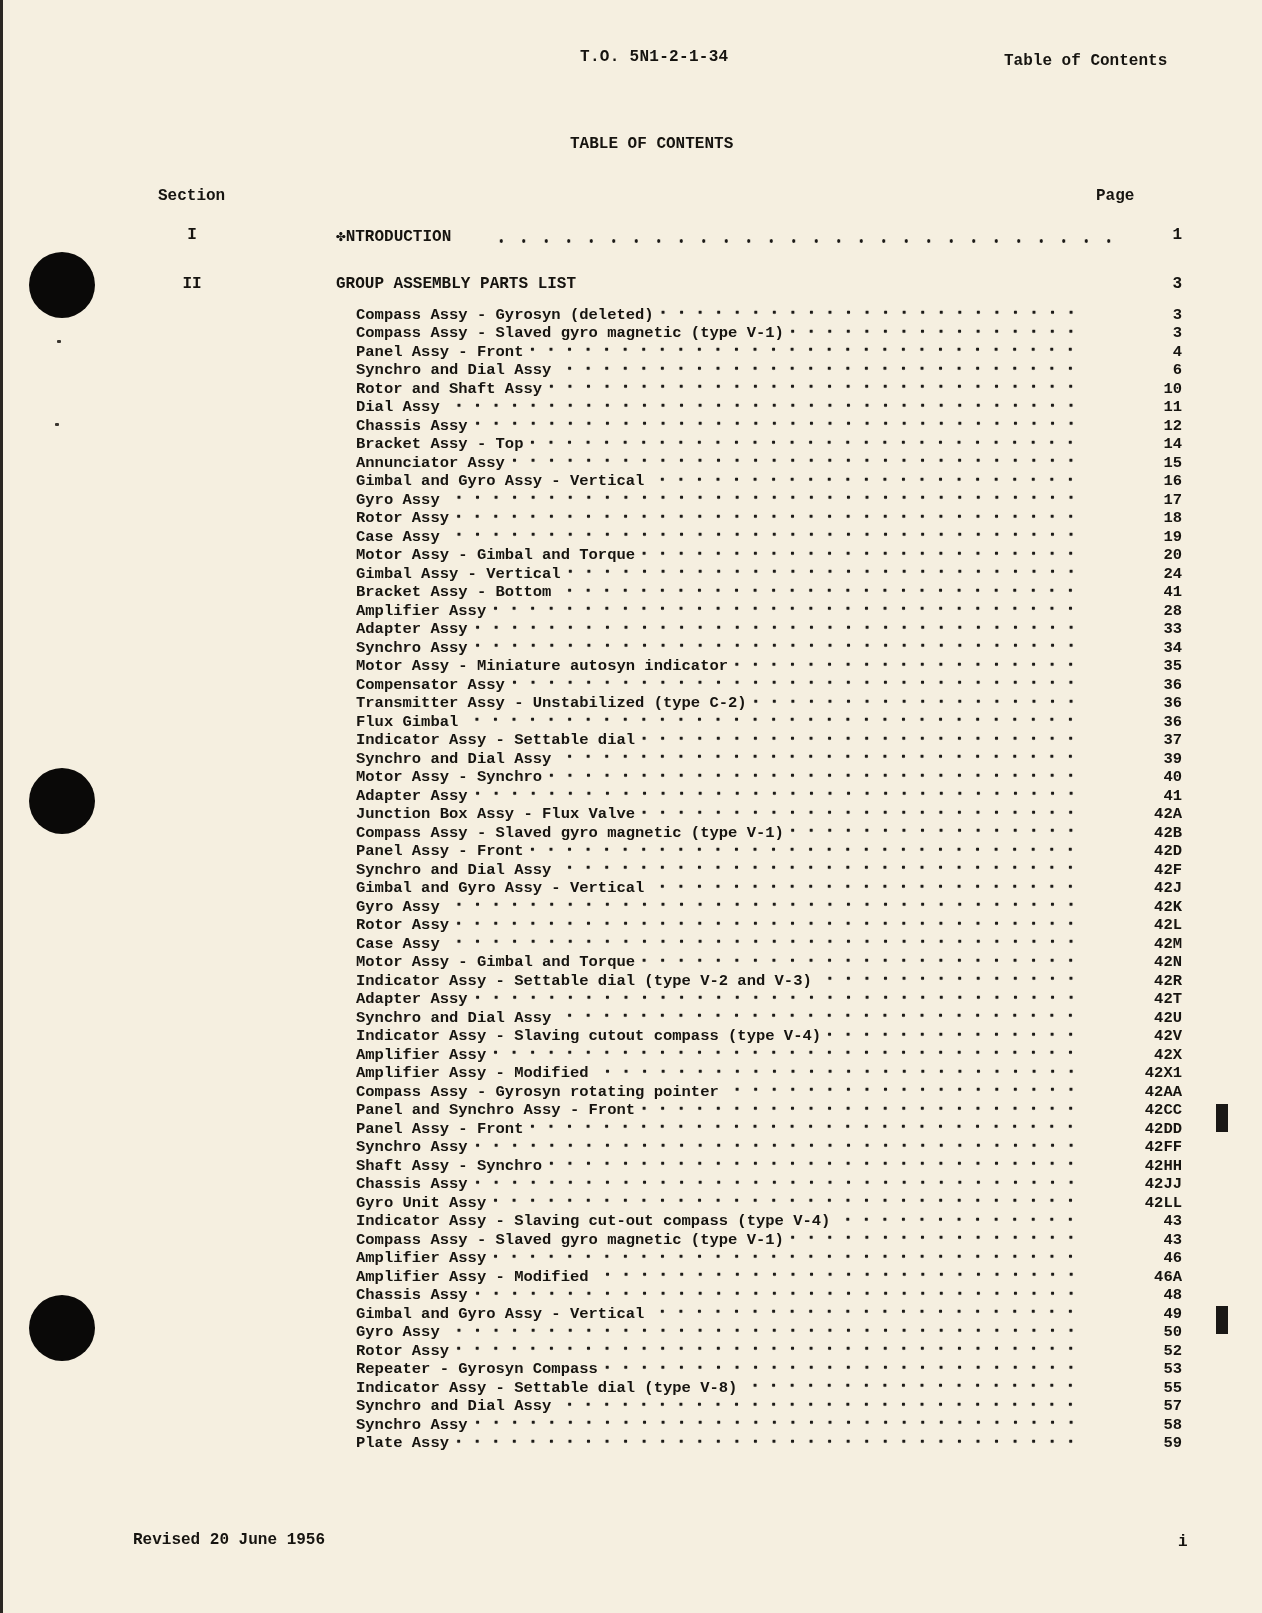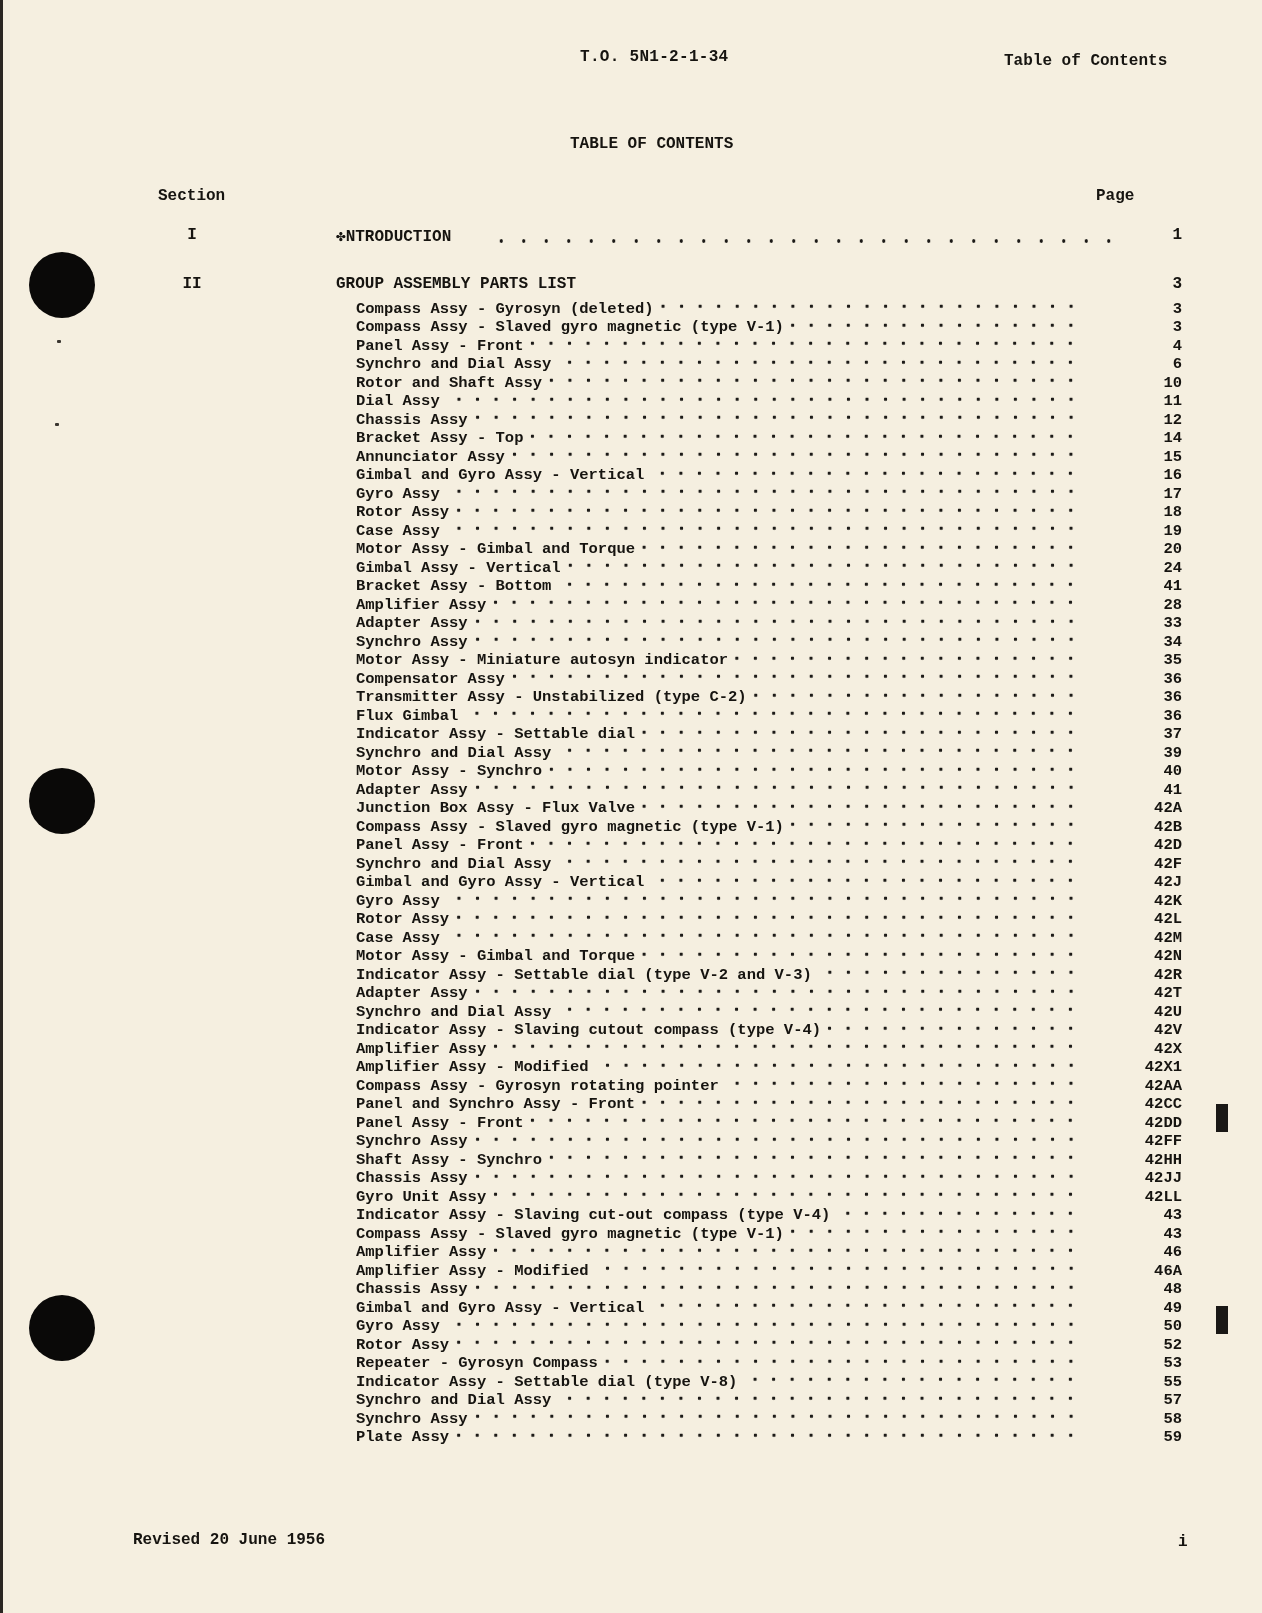--- a/index.html
+++ b/index.html
@@ -97,21 +97,21 @@
     }
     .section-page {
       position: absolute;
       right: 80px;
       text-align: right;
     }
 
     .entries {
       position: absolute;
       left: 356px;
-      top: 294px;
+      top: 300px;
       width: 826px;
     }
     .entry {
       position: relative;
       height: 18.5px;
       line-height: 18.5px;
       font-size: 15.5px;
       font-weight: bold;
       white-space: pre;
       display: flex;

